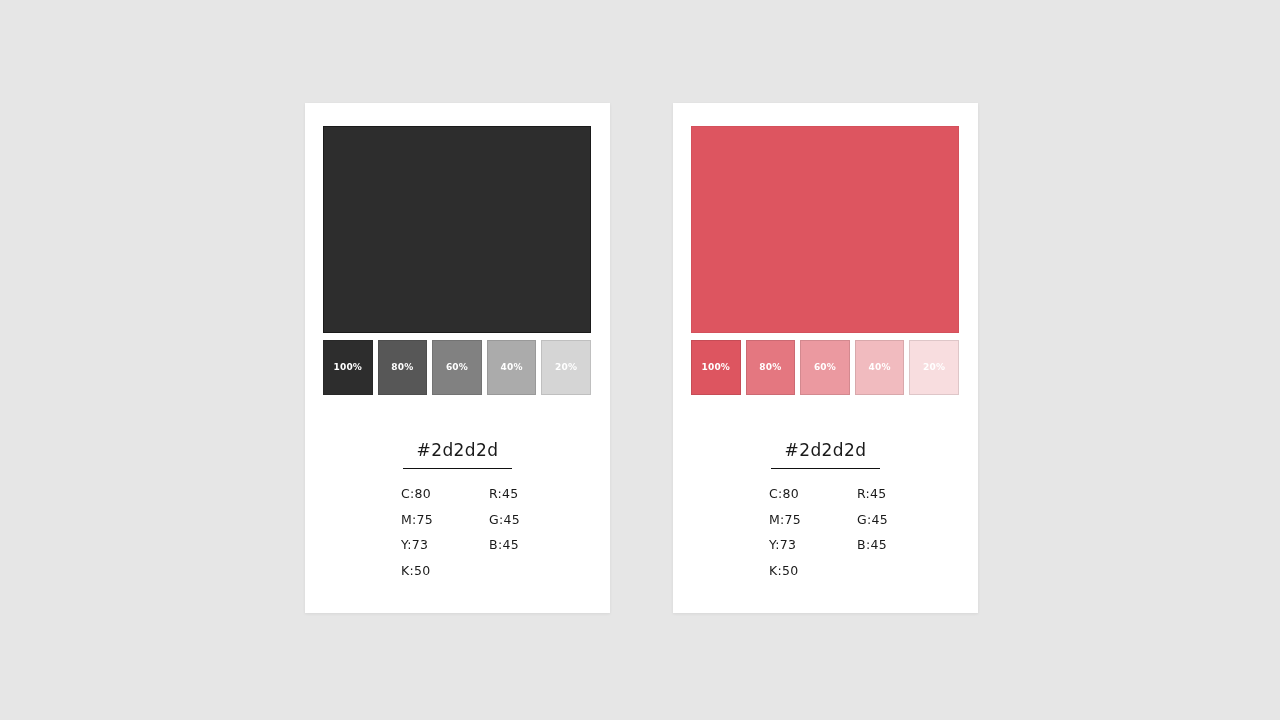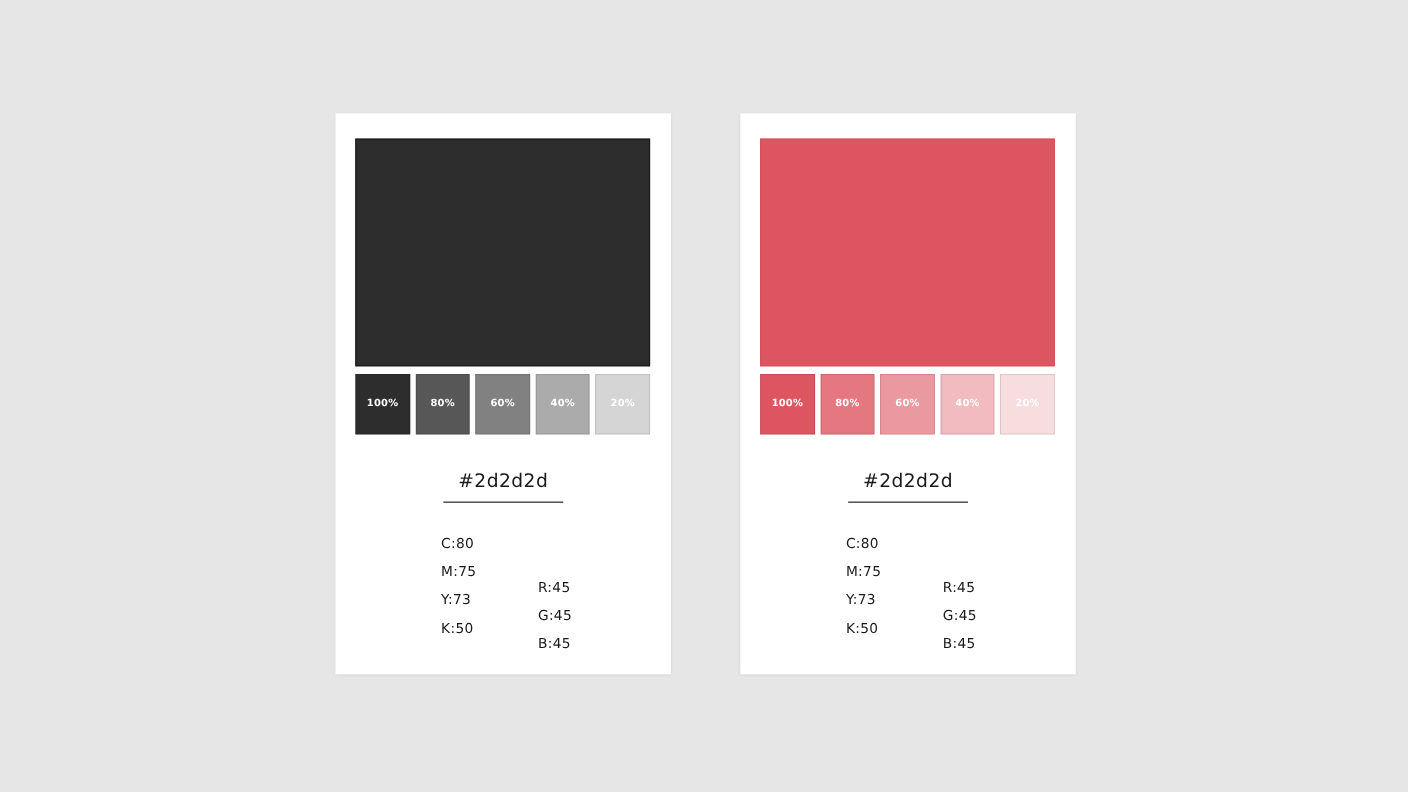--- a/index.html
+++ b/index.html
@@ -63,21 +63,21 @@
     font-size: 9px;
     font-weight: bold;
     letter-spacing: 0.2px;
     line-height: 1;
     user-select: none;
   }
 
   .hex-wrap {
     position: absolute;
     left: 0;
-    top: 325px;
+    top: 338px;
     width: 305px;
     text-align: center;
   }
   .hex-title {
     display: inline-block;
     font-size: 17px;
     color: #1a1a1a;
     letter-spacing: 0.4px;
     padding: 0 14px 8px 14px;
     border-bottom: 1.6px solid #111111;
@@ -93,21 +93,21 @@
   .values-col {
     position: absolute;
     top: 0;
     font-size: 12.5px;
     color: #1a1a1a;
     line-height: 25.5px;
     letter-spacing: 0.3px;
     white-space: nowrap;
   }
   .values-col.cmyk { left: 17px; }
-  .values-col.rgb  { left: 105px; margin-top: 40px; }
+  .values-col.rgb  { left: 105px; }
   .value-row { height: 25.5px; }
 </style>
 </head>
 <body style="background: rgb(230, 230, 230);">
 
 <div id="stage">
 
   <div class="card left">
     <div class="main-swatch" style="background: rgb(45, 45, 45); border-color: rgb(26, 26, 26);"></div>
 

